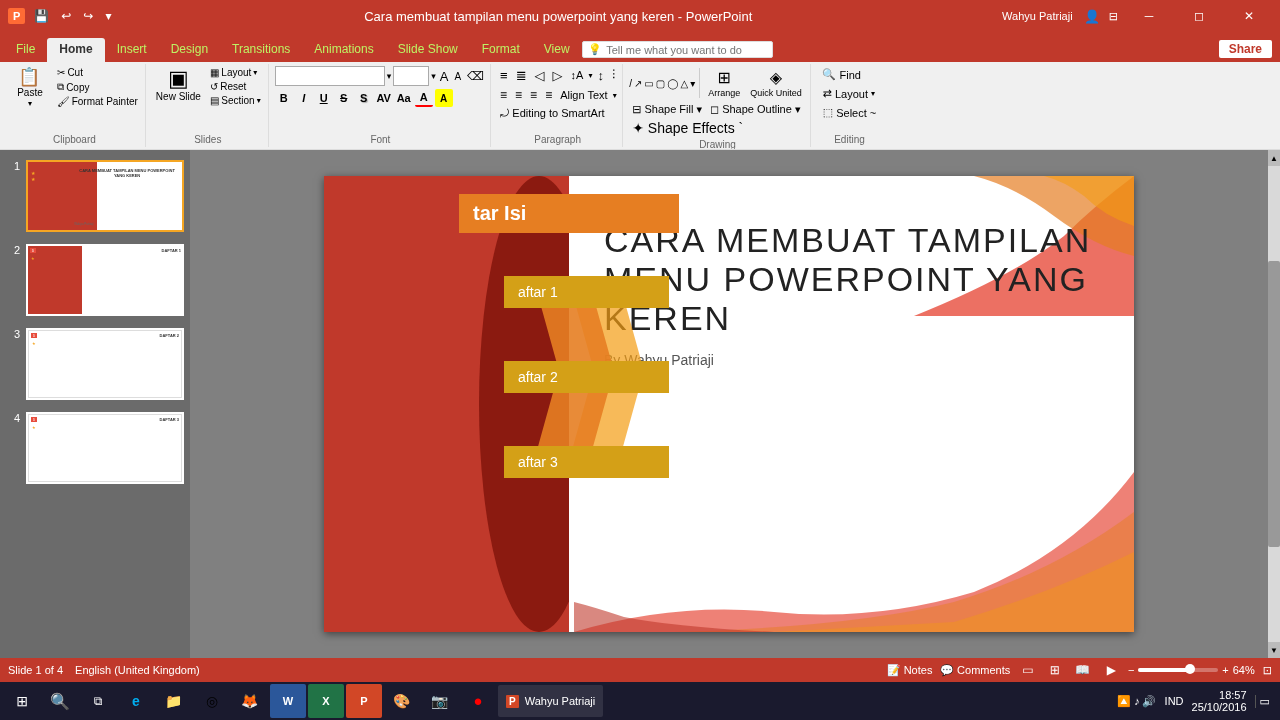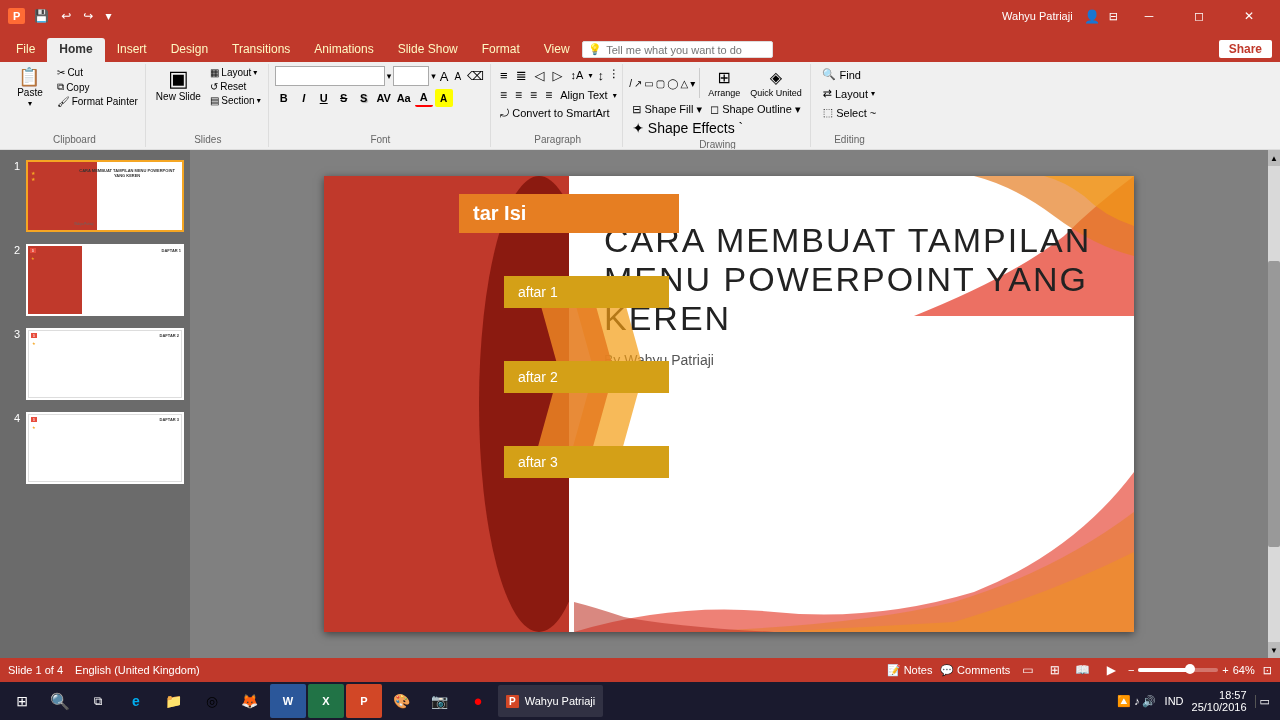--- a/index.html
+++ b/index.html
@@ -24,21 +24,21 @@
     #ribbon-tabs {
       height: 30px;
       background: #c0392b;
       display: flex;
       align-items: flex-end;
       padding-left: 4px;
     }
     .ribbon-tab {
       padding: 4px 12px 6px;
       font-size: 12px;
-      color: #fef9c3;
+      color: #bef264;
       cursor: pointer;
       border-radius: 3px 3px 0 0;
     }
     .ribbon-tab.active { background: #f0f0f0; color: #333; font-weight: 600; }
     #share-btn {
       margin-left: auto;
       margin-right: 8px;
       margin-bottom: 4px;
       background: white;
       color: #c0392b;
@@ -316,20 +316,21 @@
 
 <div id="title-bar">
   <div class="title-left">
 
     <span style="background:#ff6b35;color:white;font-weight:bold;padding:2px 5px;font-size:11px;border-radius:2px;">P</span>
     <span class="qa-icon">💾</span>
     <span class="qa-icon">↩</span>
     <span class="qa-icon">↪</span>
     <span class="qa-icon">▾</span>
   </div>
+  <div class="title-center">Cara membuat tampilan menu powerpoint yang keren - PowerPoint</div>
   <div class="title-right">
     <span style="font-size:11px;margin-right:8px;">Wahyu Patriaji</span>
     <span style="font-size:13px;margin-right:4px;cursor:pointer;">👤</span>
     <span style="font-size:11px;margin-right:4px;cursor:pointer;">⊟</span>
     <div class="win-btn">─</div>
     <div class="win-btn">◻</div>
     <div class="win-btn close">✕</div>
   </div>
 </div>
 
@@ -443,21 +444,21 @@
       </div>
       <div class="hstack">
         <span style="font-size:12px;cursor:pointer;padding:1px 3px;">≡</span>
         <span style="font-size:12px;cursor:pointer;padding:1px 3px;">≡</span>
         <span style="font-size:12px;cursor:pointer;padding:1px 3px;">≡</span>
         <span style="font-size:12px;cursor:pointer;padding:1px 3px;">≡</span>
         <span style="font-size:11px;cursor:pointer;padding:1px 3px;white-space:nowrap;">Align Text</span>
         <span style="font-size:8px;cursor:pointer;">▾</span>
       </div>
       <div class="hstack">
-        <span style="font-size:11px;cursor:pointer;padding:1px 3px;white-space:nowrap;">⤾ Convert to SmartArt</span>
+        <span style="font-size:11px;cursor:pointer;padding:1px 3px;white-space:nowrap;">⤾ Editing to SmartArt</span>
       </div>
     </div>
     <div class="ribbon-group-label">Paragraph</div>
   </div>
 
   <div class="ribbon-group">
     <div class="ribbon-group-content" style="flex-direction:column;gap:2px;">
       <div class="hstack">
 
         <span style="font-size:10px;cursor:pointer;">/</span>

